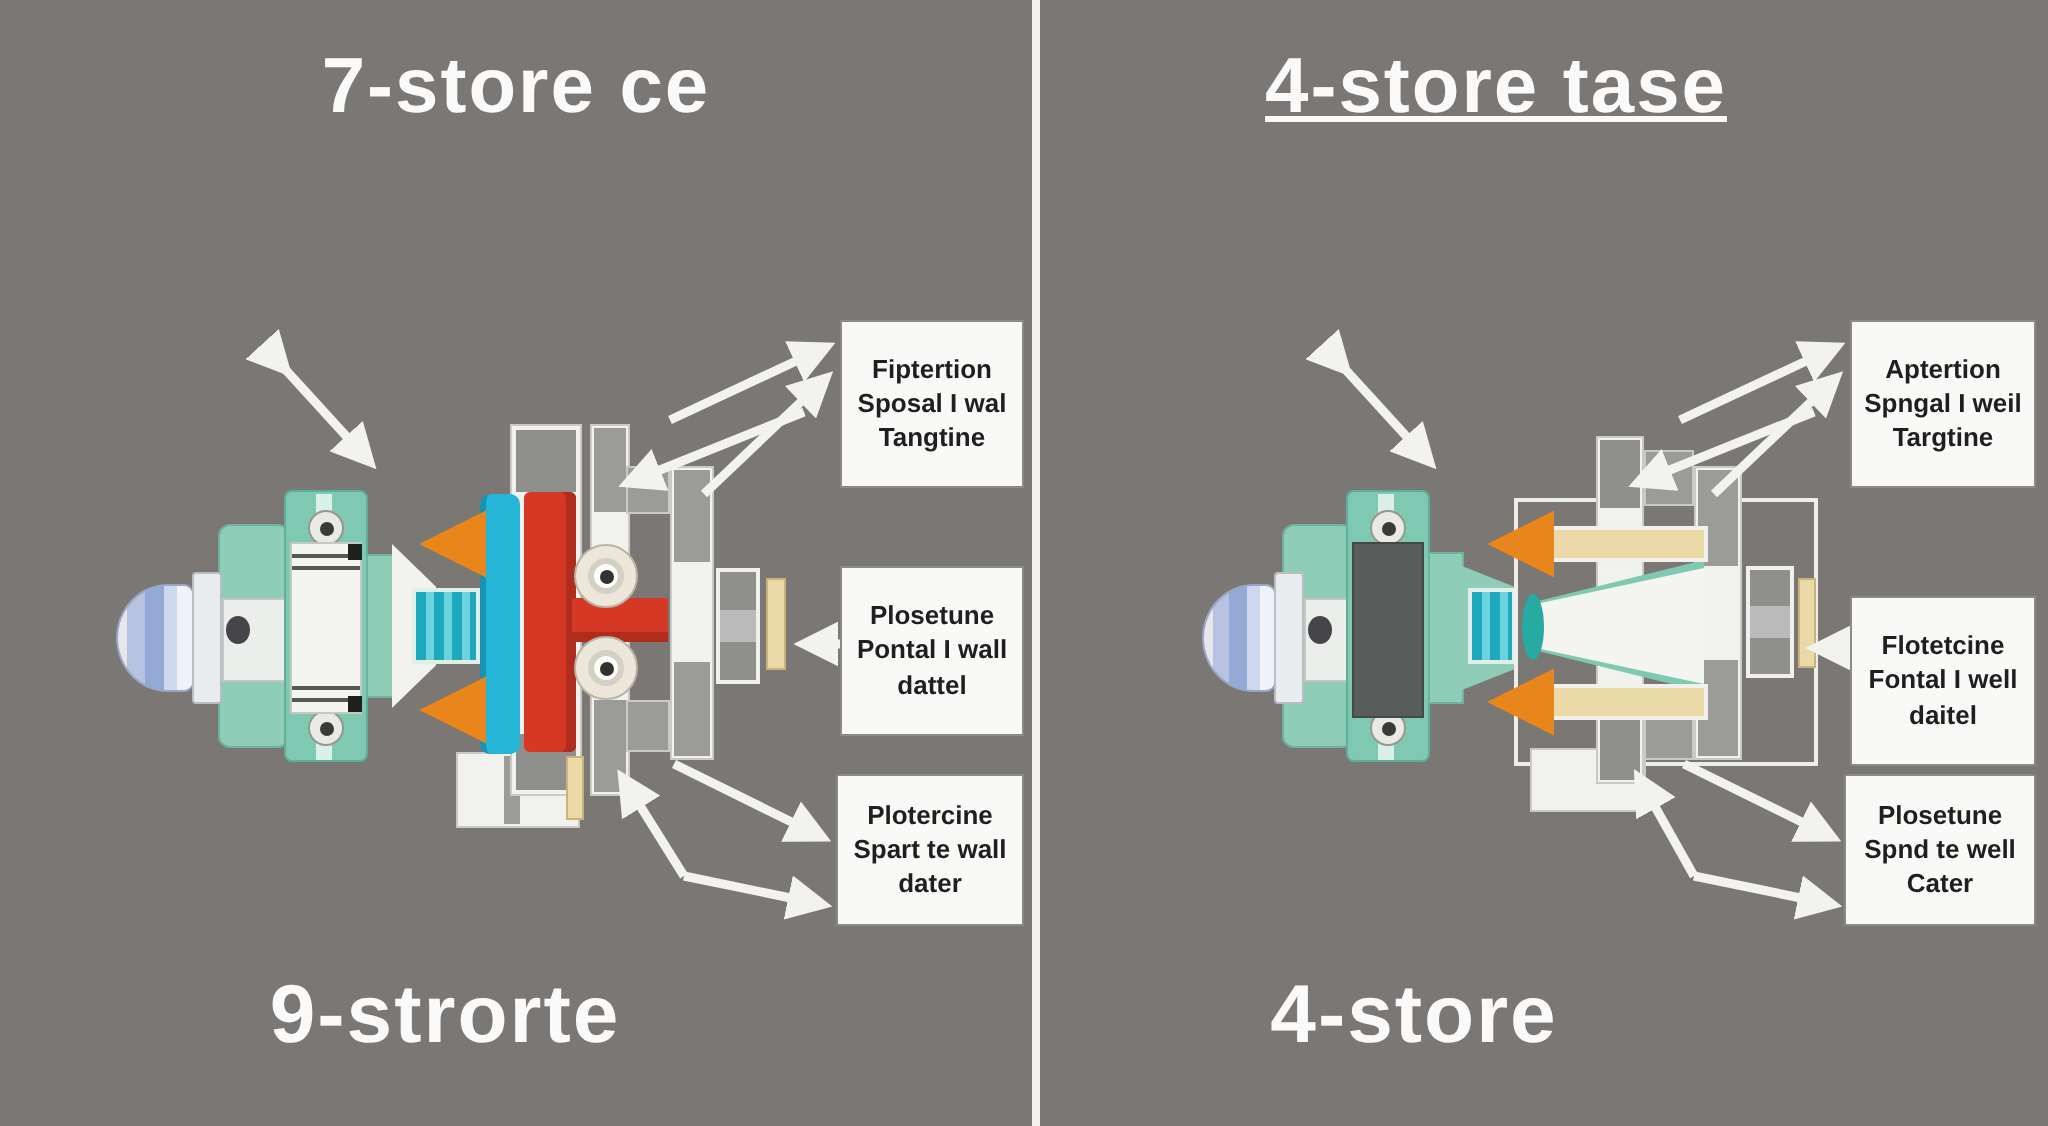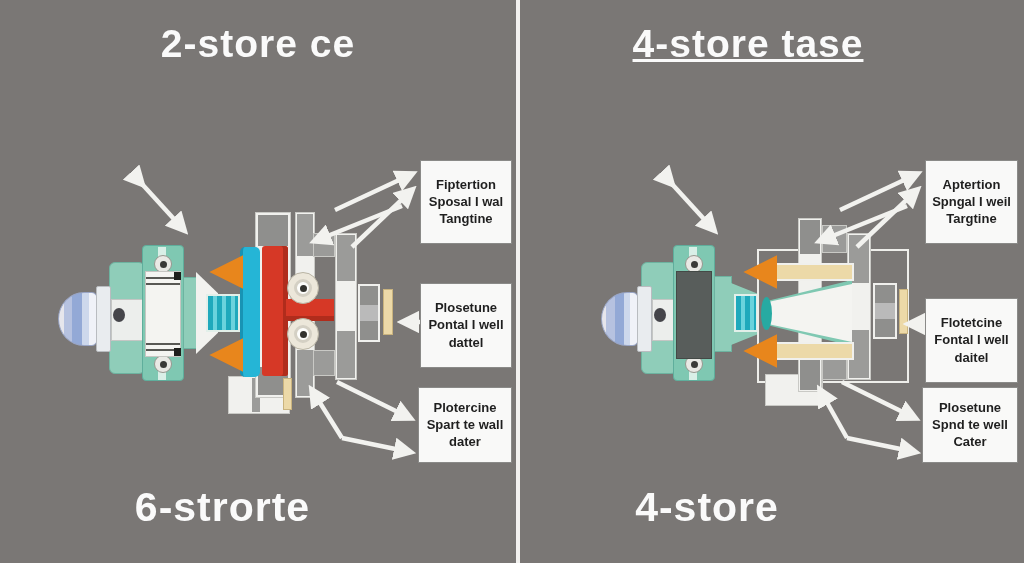--- a/index.html
+++ b/index.html
@@ -22,23 +22,23 @@
              font-size:13px;font-weight:600;color:var(--box-text,#1f1f1f);text-align:center;
              line-height:1.1;z-index:6;box-sizing:border-box;}
 </style>
 </head>
 <body>
 
 <div class="canvas">
 
   <div class="divider"></div>
 
-  <div class="title left-title">2-store ce</div>
+  <div class="title left-title">7-store ce</div>
   <div class="title right-title">4-store tase</div>
-  <div class="caption left-caption">6-strorte</div>
+  <div class="caption left-caption">9-strorte</div>
   <div class="caption right-caption">4-store</div>
 
   <div class="p" style="left:109px;top:262px;width:36px;height:112px;background:var(--mint,#8fcdb9);border:1px solid #6db3a0;border-radius:6px"></div>
   <div class="p" style="left:58px;top:292px;width:40px;height:54px;border-radius:26px 6px 6px 26px/27px 8px 8px 27px;background:linear-gradient(90deg,#e6e6ec 0 12%,#b6c2e0 12% 35%,#93a9d6 35% 60%,#cdd8ec 60% 78%,#f0f2f8 78% 100%);border:1px solid #9aa6c6"></div>
   <div class="p" style="left:96px;top:286px;width:15px;height:66px;background:#e9ecef;border:1px solid #b9bcc0;border-radius:2px"></div>
   <div class="p" style="left:111px;top:299px;width:36px;height:42px;background:#eceeec;border:1px solid #c4c6c4"></div>
   <div class="p" style="left:113px;top:308px;width:12px;height:14px;background:#45454a;border-radius:50%"></div>
   <div class="p" style="left:142px;top:245px;width:42px;height:136px;background:var(--teal,#7fc8b2);border:1px solid #5fae9c;border-radius:4px"></div>
   <div class="p" style="left:158px;top:247px;width:8px;height:14px;background:#d9efe7"></div>
   <div class="p" style="left:158px;top:366px;width:8px;height:14px;background:#d9efe7"></div>
@@ -153,21 +153,21 @@
     </g>
   </svg>
 
   <div class="label-box" style="left:420px;top:160px;width:92px;height:84px">
     <span>Fiptertion</span>
     <span>Sposal I wal</span>
     <span>Tangtine</span>
   </div>
   <div class="label-box" style="left:420px;top:283px;width:92px;height:85px">
     <span>Plosetune</span>
-    <span>Pontal I well</span>
+    <span>Pontal I wall</span>
     <span>dattel</span>
   </div>
   <div class="label-box" style="left:925px;top:160px;width:93px;height:84px">
     <span>Aptertion</span>
     <span>Spngal I weil</span>
     <span>Targtine</span>
   </div>
   <div class="label-box" style="left:418px;top:387px;width:94px;height:76px">
     <span>Plotercine</span>
     <span>Spart te wall</span>

